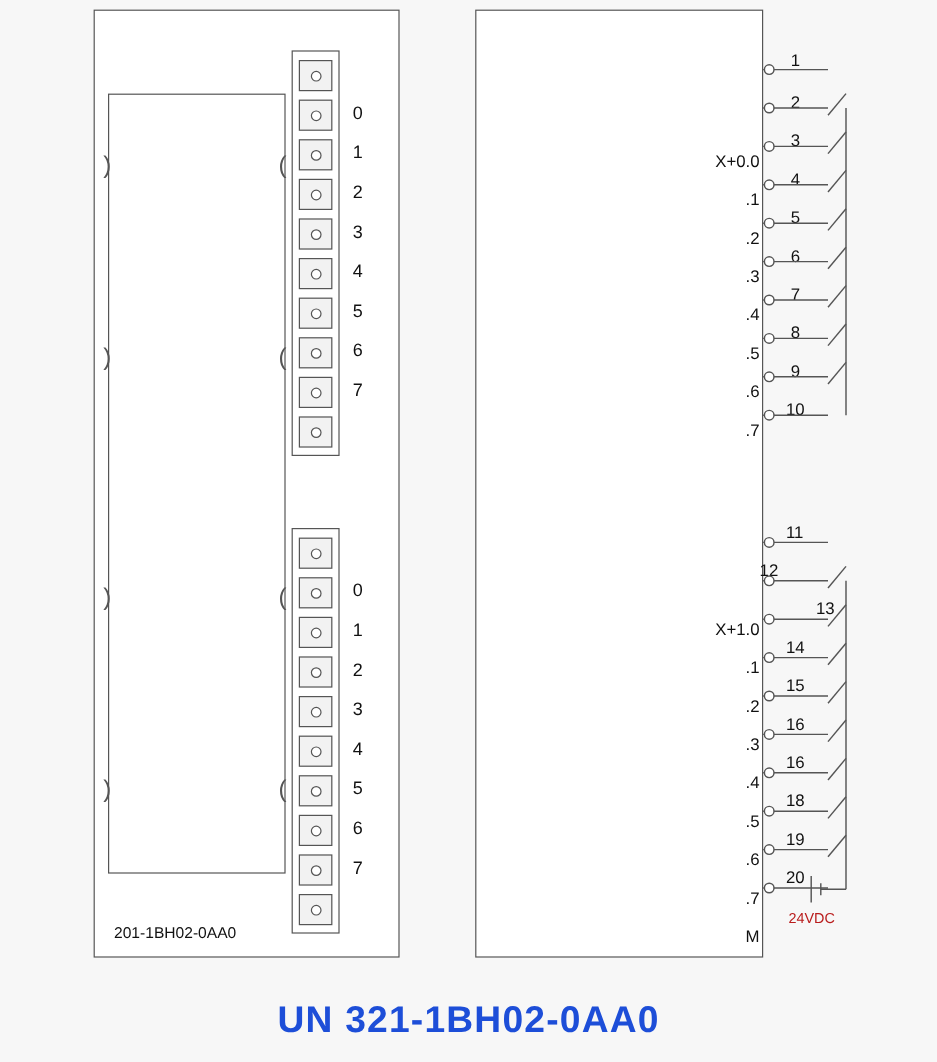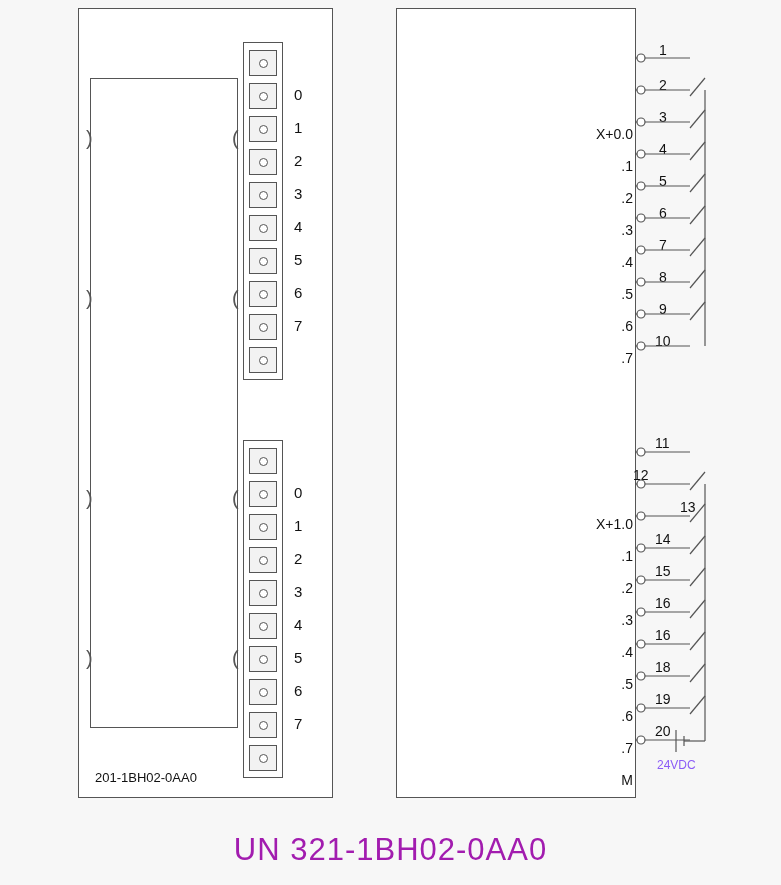--- a/index.html
+++ b/index.html
@@ -55,27 +55,27 @@
     position:absolute;left:396px;top:8px;width:240px;height:790px;
     border:1px solid #555;background:#fff;box-sizing:border-box;
   }
   .pin-num{
     position:absolute;font-size:14px;color:#111;text-align:left;width:26px;
   }
   .sig-label{
     position:absolute;font-size:14px;color:#111;text-align:right;width:60px;margin-top:42px;
   }
   .vdc-label{
-    position:absolute;font-size:12px;color:#8b5cf6;left:657px;top:758px;
+    position:absolute;font-size:12px;color:#b91c1c;left:657px;top:758px;
   }
 
   
   .caption{
     position:absolute;left:0;top:832px;width:781px;text-align:center;
-    font-size:31px;font-weight:normal;color:#a21caf;letter-spacing:1px;
+    font-size:31px;font-weight:bold;color:#1d4ed8;letter-spacing:1px;
   }
   svg.overlay{position:absolute;left:0;top:0;width:781px;height:885px;pointer-events:none;}
 </style>
 </head>
 <body>
 
 <div id="stage">
 
   <div class="module-outline"></div>
   <div class="module-inner"></div>

